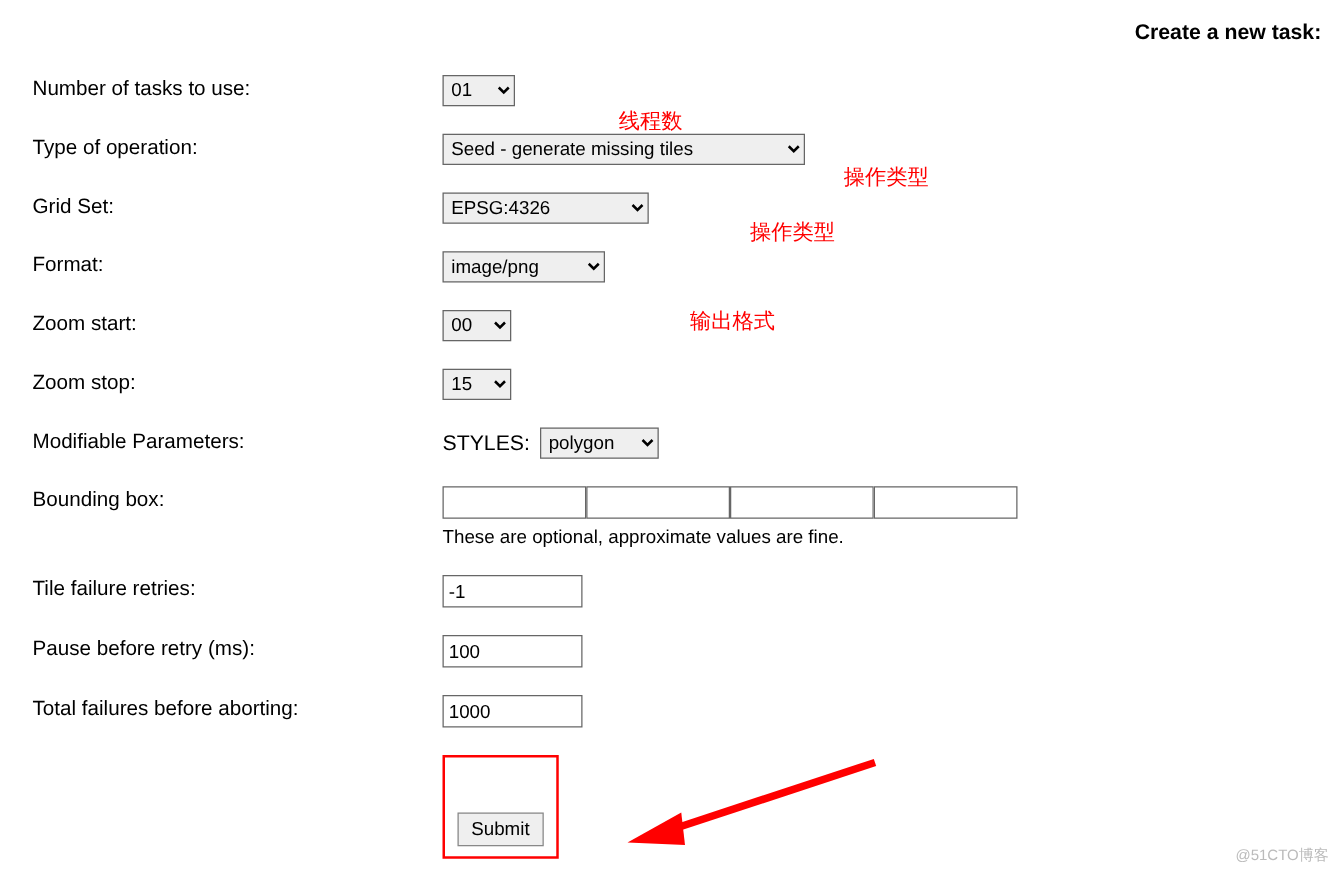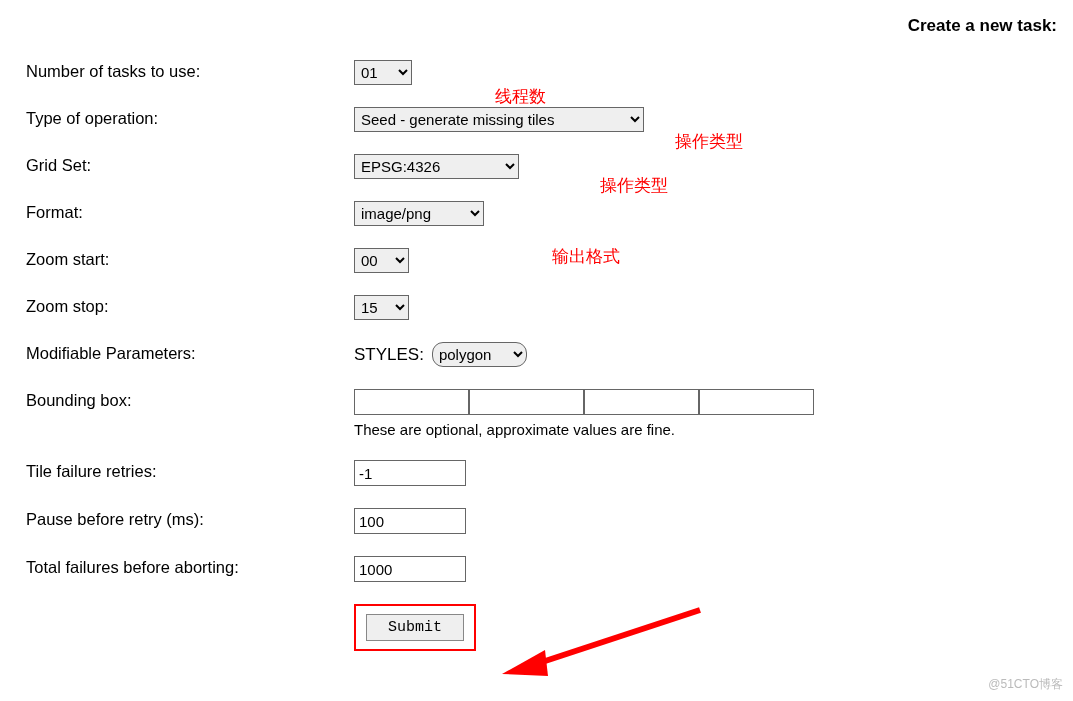--- a/index.html
+++ b/index.html
@@ -84,25 +84,26 @@
     .styles-label {
       font-size: 17px;
     }
     .submit-wrapper {
       border: 2px solid #f00;
       padding: 8px 10px;
       display: inline-block;
     }
     button.submit-btn {
       font-size: 15px;
-      padding: 4px 21px;
+      padding: 4px 10px;
       border: 1px solid #888;
       background: #efefef;
       cursor: pointer;
-      font-family: Liberation Mono, monospace;
+      font-family: Liberation Sans, sans-serif;
+      margin-top: 36px;
     }
     .annotation {
       position: absolute;
       color: #f00;
       font-size: 17px;
       font-family: "Microsoft YaHei", Arial, sans-serif;
     }
     .arrow-svg {
       position: absolute;
     }
@@ -171,21 +172,21 @@
       <option>15</option>
     </select>
   </div>
 </div>
 
 <div class="form-row">
   <div class="form-label">Modifiable Parameters:</div>
   <div class="form-control">
     <div class="styles-row">
       <span class="styles-label">STYLES:</span>
-      <select style="width:95px;border-radius:11px;">
+      <select style="width:95px;">
         <option>polygon</option>
       </select>
     </div>
   </div>
 </div>
 
 <div class="form-row">
   <div class="form-label">Bounding box:</div>
   <div class="form-control">
     <div class="bbox-inputs">

